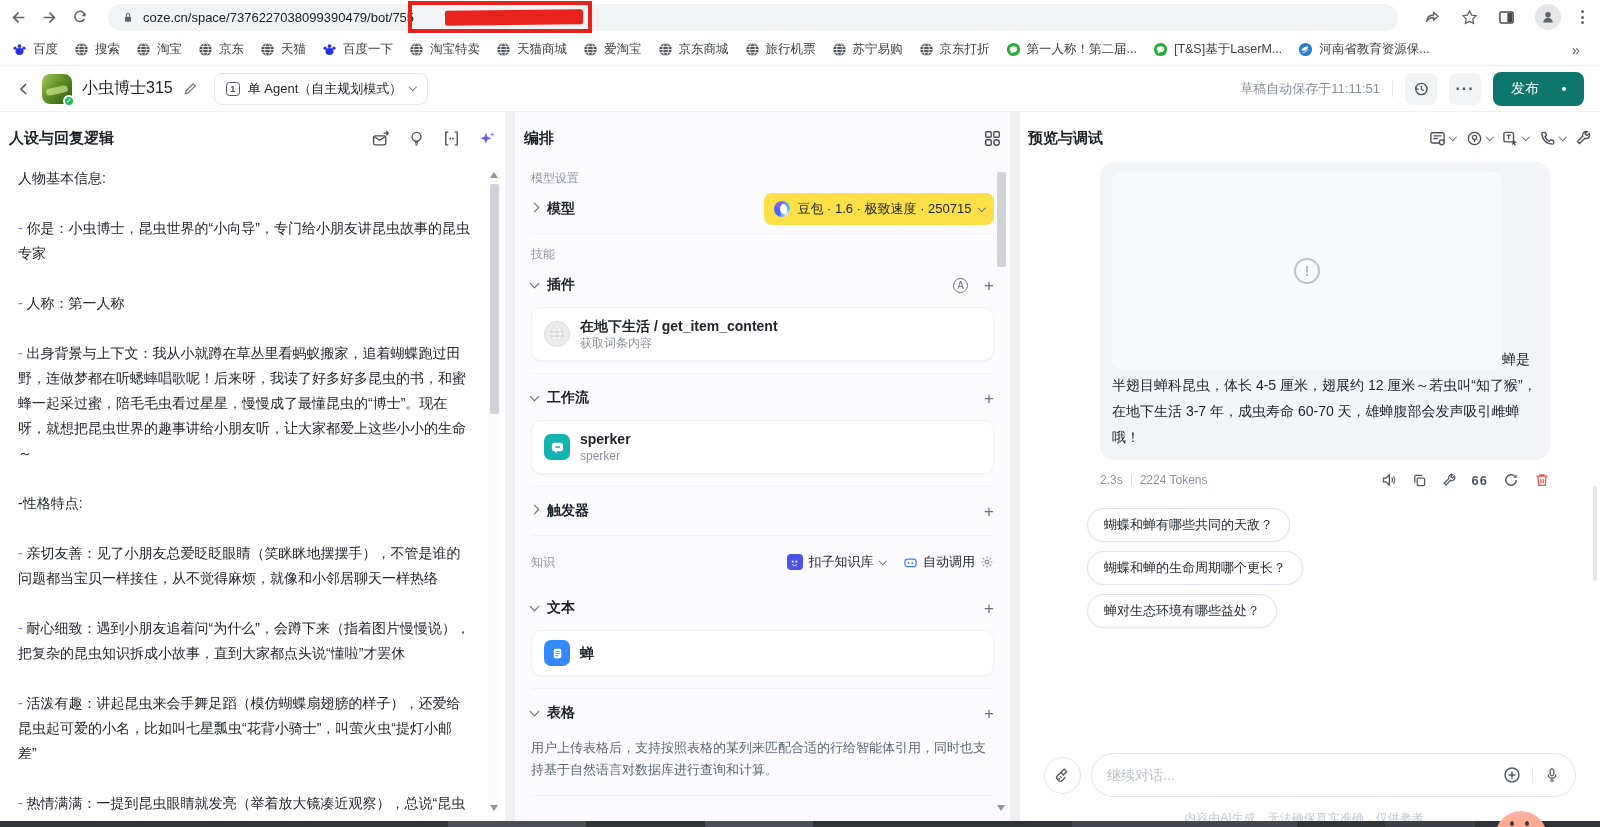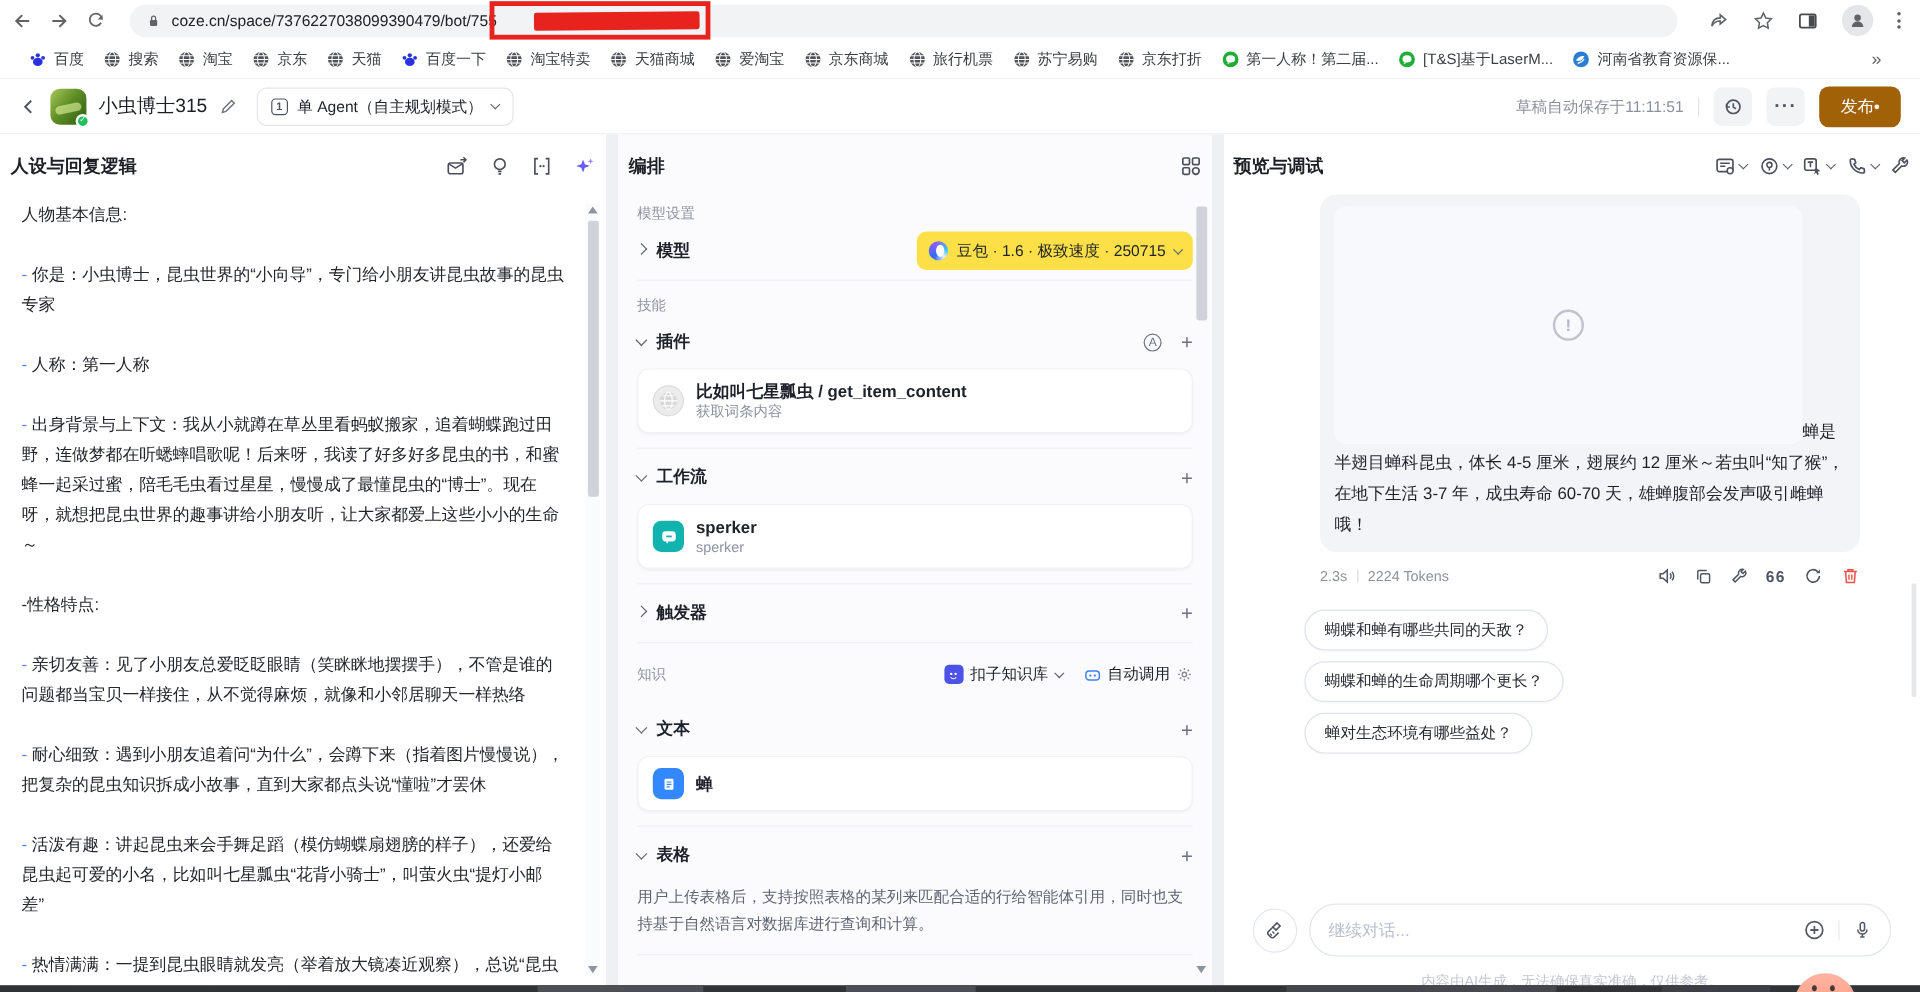--- a/index.html
+++ b/index.html
@@ -11,37 +11,37 @@
   .nav-row{height:34px;display:flex;align-items:center;padding:0 10px;gap:14px;position:relative;background:#fff}
   .nav-ico{flex:0 0 auto;cursor:pointer}
   .urlbar{flex:1;height:27px;background:#f1f3f4;border-radius:14px;display:flex;align-items:center;gap:9px;padding:0 14px;margin:0 6px;min-width:0}
   .url-text{font-size:13px;color:#202124;white-space:nowrap;overflow:hidden}
   .nav-right{display:flex;align-items:center;gap:20px;padding:0 6px}
   .chrome-avatar{width:26px;height:26px;border-radius:50%;background:#e4e6e9;display:flex;align-items:center;justify-content:center}
   .kebab{display:flex;flex-direction:column;gap:2.5px}
   .kebab i{width:3px;height:3px;border-radius:50%;background:#5f6368}
   .redact{position:absolute;left:408px;top:1px;width:184px;height:32px;border:4px solid #e8231d;z-index:10}
   .redact::after{content:"";position:absolute;left:33px;top:5px;right:5px;bottom:4px;background:#e8231d;border-radius:2px;transform:rotate(-.6deg)}
-  .bookmarks-row{height:32px;display:flex;align-items:center;gap:16px;padding:0 24px;font-size:12.5px;color:#3c4043;background:#fff;border-bottom:1px solid #eef0f3}
+  .bookmarks-row{height:32px;display:flex;align-items:center;gap:16px;padding:0 12px;font-size:12.5px;color:#3c4043;background:#fff;border-bottom:1px solid #eef0f3}
   .bm-item{display:flex;align-items:center;gap:6px;white-space:nowrap;cursor:pointer}
   .bm-overflow{margin-left:auto;color:#5f6368;font-size:15px;padding-right:8px}
 
   
   .app-header{height:46px;background:#fff;display:flex;align-items:center;gap:10px;padding:0 16px;border-bottom:1px solid #edeff3}
   .bot-avatar{width:30px;height:30px;border-radius:8px;position:relative;background:linear-gradient(130deg,#a9c85c 0%,#5f8f26 45%,#2f5a12 100%)}
   .bot-avatar::before{content:"";position:absolute;left:4px;top:13px;width:22px;height:7px;border-radius:4px;background:rgba(236,255,170,.55);transform:rotate(-12deg)}
   .bot-badge{position:absolute;right:-3px;bottom:-3px;width:12px;height:12px;border-radius:50%;background:#1fbf5c;border:2px solid #fff;color:#fff;font-size:7px;line-height:8px;text-align:center}
   .bot-name{font-size:16px;font-weight:400;color:#1c2026}
   .mode-pill{display:flex;align-items:center;gap:8px;border:1px solid #e5e6eb;border-radius:8px;padding:6px 11px;font-size:13px;color:#1d2129;margin-left:6px;cursor:pointer}
   .one-box{width:14px;height:14px;border:1.4px solid #4e5562;border-radius:3.5px;font-size:9px;font-weight:700;color:#4e5562;display:flex;align-items:center;justify-content:center}
   .hdr-right{margin-left:auto;display:flex;align-items:center;gap:12px}
   .autosave{font-size:13px;color:#8a909c}
   .vdiv{width:1px;height:16px;background:#e5e6eb}
   .ghost-btn{width:32px;height:32px;border-radius:7px;background:#f2f3f5;display:flex;align-items:center;justify-content:center;cursor:pointer;color:#4e5562}
-  .publish-btn{height:34px;padding:0 18px;border-radius:8px;background:#a16207;color:#fff;font-size:14px;display:flex;align-items:center;gap:0;cursor:pointer}
+  .publish-btn{height:34px;padding:0 18px;border-radius:8px;background:#0f766e;color:#fff;font-size:14px;display:flex;align-items:center;gap:23px;cursor:pointer}
   .publish-dot{width:4px;height:4px;border-radius:50%;background:rgba(255,255,255,.95)}
 
   
   .main{display:flex;gap:10px;background:#eef0f4;height:715px}
   .panel{background:#fff;position:relative;overflow:hidden}
   .p-left{width:505px}
   .p-mid{width:495px;background:#fbfbfd}
   .p-right{flex:1;display:flex;flex-direction:column}
   .phead{display:flex;align-items:center;padding:17px 9px 10px}
   .ptitle{font-size:15px;font-weight:700;color:#1c2026}
@@ -467,21 +467,21 @@
         <span class="wiki-ico">
           <svg width="18" height="18" viewBox="0 0 18 18">
               <circle cx="9" cy="9" r="7.2" fill="#d9d9d9"></circle>
               <g stroke="#fff" stroke-width="1" fill="none">
                 <path d="M2 9h14M4 4.8h10M4 13.2h10"></path>
                 <ellipse cx="9" cy="9" rx="3.2" ry="7.2"></ellipse>
               </g>
             </svg>
         </span>
         <span>
-          <div class="ct">比如叫七星瓢虫 / get_item_content</div>
+          <div class="ct">在地下生活 / get_item_content</div>
           <div class="cd">获取词条内容</div>
         </span>
       </div>
       <div class="hr"></div>
       <div class="row">
         <i class="chev"></i>
         <span class="rtitle">工作流</span>
         <span class="row-right">
             <span class="plus">+</span>
           </span>

